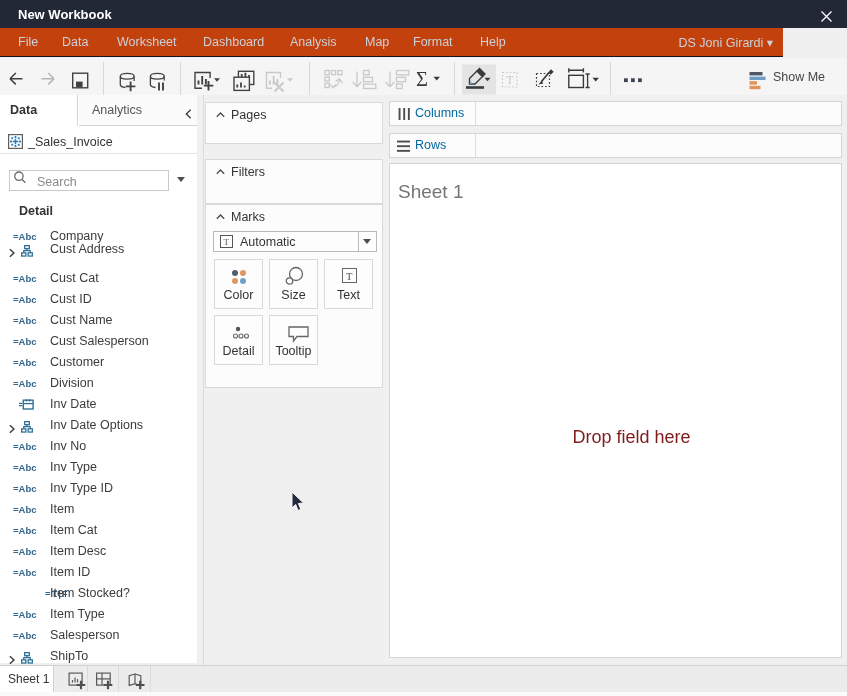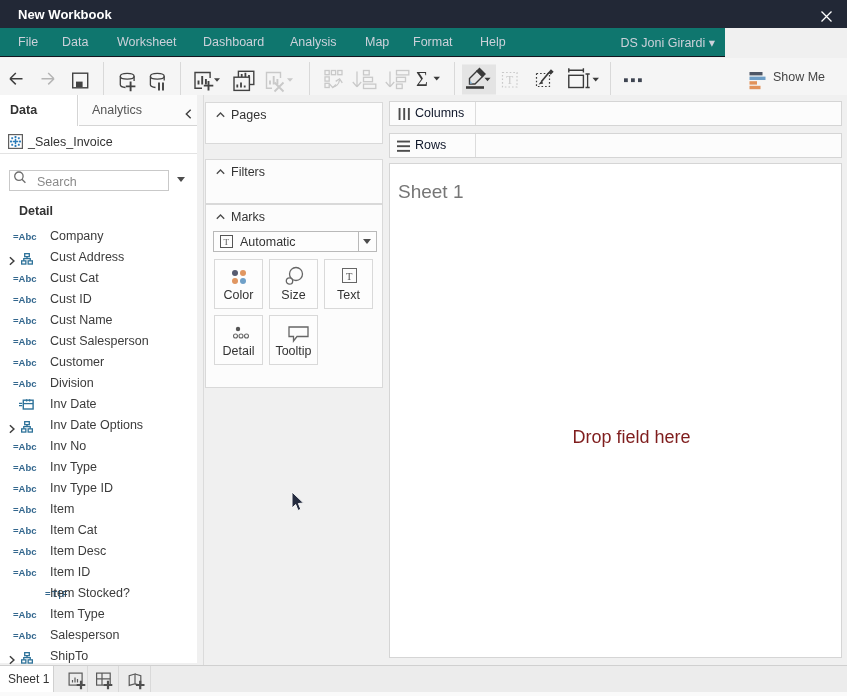--- a/index.html
+++ b/index.html
@@ -4,21 +4,21 @@
 <style>
 * { margin:0; padding:0; box-sizing:border-box; }
 html,body { width:847px; height:696px; overflow:hidden; }
 body { font-family:"Liberation Sans", sans-serif; position:relative; background:#f0f0f0; }
 .abs { position:absolute; }
 
 
 #titlebar { left:0; top:0; width:847px; height:28px; background:#222836; }
 #titlebar .title { position:absolute; left:18px; top:7px; color:#ffffff; font-size:13px; font-weight:bold; }
 #titlebar .close { position:absolute; right:14px; top:10px; width:13px; height:13px; }
-#menubar { left:0; top:28px; width:725px; height:29px; background:#0f766e; border-bottom:1px solid #11151f; }
+#menubar { left:0; top:28px; width:783px; height:29px; background:#c2410c; border-bottom:1px solid #11151f; }
 #menubar .mi { position:absolute; top:7px; color:#ccd1da; font-size:12.5px; }
 #menubar .acct { position:absolute; right:10px; top:7px; color:#ccd1da; font-size:12.5px; }
 
 
 #toolbar { left:0; top:58px; width:847px; height:37px; background:#f5f5f5; }
 #toolbar svg { position:absolute; top:0; left:0; }
 .tsep { position:absolute; top:4px; width:1px; height:33px; background:#d9d9d9; }
 #showme { position:absolute; right:22px; top:12px; font-size:12.5px; color:#444444; }
 
 
@@ -53,21 +53,21 @@
 #marksdd .ddbtn { position:absolute; right:0; top:0; width:18px; height:19px; border-left:1px solid #b9b9b9; }
 #marksdd .ddarr { position:absolute; right:5px; top:7px; width:0; height:0; border-left:4.5px solid transparent; border-right:4.5px solid transparent; border-top:5.5px solid #4d4d4d; }
 .mbtn { position:absolute; width:49px; height:50px; border:1px solid #d9d9d9; background:#fdfdfd; }
 .mbtn .mlabel { position:absolute; bottom:6px; width:100%; text-align:center; font-size:12.5px; color:#333333; }
 
 
 #rightarea { position:absolute; left:389px; top:0; width:458px; height:570px; }
 .shelf { position:absolute; left:0px; width:453px; height:25px; background:#fcfcfc; border:1px solid #d5d5d5; }
 #shelf-cols { top:6px; }
 #shelf-rows { top:38px; }
-.shelf .slabel { position:absolute; left:25px; top:4px; font-size:12.5px; color:#0f172a; }
+.shelf .slabel { position:absolute; left:25px; top:4px; font-size:12.5px; color:#0369a1; }
 .shelf .ssep { position:absolute; left:85px; top:0; width:1px; height:23px; background:#dcdcdc; }
 #canvas { position:absolute; left:0px; top:68px; width:453px; height:495px; background:#ffffff; border:1px solid #d5d5d5; }
 #canvas .sheettitle { position:absolute; left:8px; top:17px; font-size:19px; color:#767676; }
 #canvas .dropfield { position:absolute; left:16px; top:263px; width:100%; text-align:center; font-size:18px; color:#7f1d1d; }
 
 
 #tabbar { left:0; top:665px; width:847px; height:27px; background:#ececec; border-top:1px solid #d0d0d0; }
 #stab { position:absolute; left:0; top:0; width:54px; height:27px; background:#ffffff; border-right:1px solid #d0d0d0; font-size:12px; color:#333333; line-height:26px; padding-left:8px; }
 .ticon { position:absolute; top:0; height:27px; border-right:1px solid #d9d9d9; }
 #statusbar { left:0; top:692px; width:847px; height:4px; background:#fafafa; }
@@ -252,21 +252,21 @@
       </svg>
       <div class="stext">Search</div>
     </div>
     <div id="searchdrop"></div>
     <div id="tables-h">Detail</div>
     <div id="fieldlist">
         <div class="frow" style="top:131px;">
           <span class="ficon">=Abc</span>
           <span class="fname">Company</span>
         </div>
-        <div class="frow" style="top:152px;">
+        <div class="frow" style="top:144px;">
           <span class="fexp" style="left:9px;top:5px;"><svg width="6" height="10" viewBox="0 0 6 10">
               <path d="M0.9 1.2 L4.9 5 L0.9 8.8" stroke="#3f3f3f" stroke-width="1.5" fill="none"></path>
             </svg></span>
           <span class="fexp" style="left:21px;top:4px;"><svg width="12" height="12" viewBox="0 0 12 12">
               <g stroke="#2e7299" stroke-width="1.3" fill="none">
                 <rect x="3.7" y="0.65" width="4.6" height="3"></rect>
                 <rect x="0.65" y="7.85" width="4.2" height="3.2"></rect>
                 <rect x="7.15" y="7.85" width="4.2" height="3.2"></rect>
                 <path d="M6 3.7 L6 5.6 M2.75 7.8 L2.75 5.6 L9.25 5.6 L9.25 7.8"></path>
               </g>

